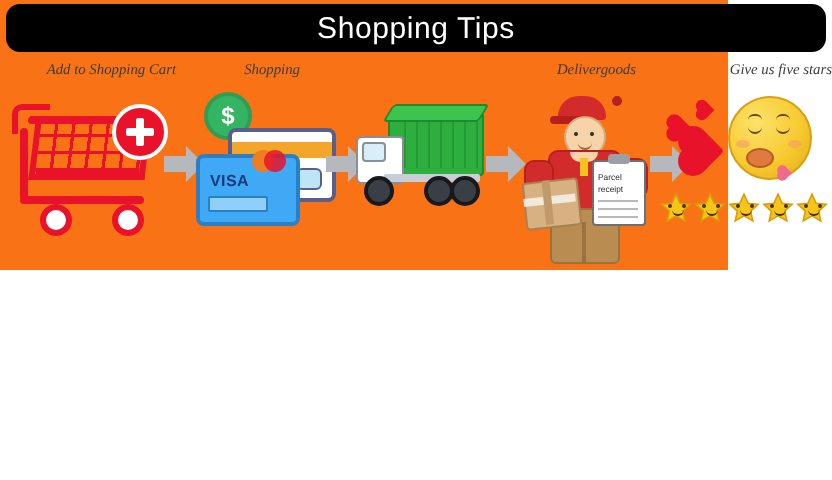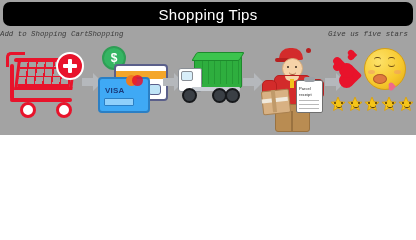--- a/index.html
+++ b/index.html
@@ -1,38 +1,38 @@
 <!DOCTYPE html>
 <html><head>
 <meta charset="utf-8">
 <style>
   html,body{margin:0;padding:0;}
   body{
     width:416px;height:135px;background:#ffffff;
     font-family:"Liberation Sans",sans-serif;overflow:hidden;position:relative;
   }
-  .banner{position:relative;width:416px;height:135px;background:#a3a3a3;}
+  .banner{position:relative;width:364px;height:135px;background:#f97316;}
 
   
   .header-bar{
     position:absolute;left:3px;top:2px;width:410px;height:24px;
     background:#000000;border-radius:7px;
     display:flex;align-items:center;justify-content:center;
   }
   .header-title{
     color:#ffffff;font-size:15px;font-weight:400;letter-spacing:.3px;
     font-family:"Liberation Sans",sans-serif;line-height:1;
   }
 
   
   .labels{position:absolute;left:0;top:30px;width:416px;height:13px;}
   .lbl{
     position:absolute;top:0;font-style:italic;font-size:7.4px;color:#3b3b3b;
-    white-space:nowrap;font-family:Liberation Mono, monospace;
-    text-align:left;
+    white-space:nowrap;font-family:Liberation Serif, serif;
+    text-align:right;
   }
   .lbl.l0{left:0;width:88px;}
   .lbl.l1{left:88px;width:62px;}
   .lbl.l2{left:166px;width:62px;}
   .lbl.l3{left:246px;width:72px;}
   .lbl.l4{left:328px;width:88px;}
 
   
   .stage{position:absolute;top:44px;height:91px;}
   .s0{left:2px;width:86px;}
@@ -257,20 +257,21 @@
 
 <div class="banner">
 
   <div class="header-bar">
     <div class="header-title">Shopping Tips</div>
   </div>
 
   <div class="labels">
     <div class="lbl l0">Add to Shopping Cart</div>
     <div class="lbl l1">Shopping</div>
+    <div class="lbl l3">Delivergoods</div>
     <div class="lbl l4">Give us five stars</div>
   </div>
 
   <div class="stage s0">
     <div class="cart">
       <div class="cart-handle"></div>
       <div class="cart-toprail"></div>
       <div class="cart-basket"></div>
       <div class="cart-leg"></div>
       <div class="cart-post"></div>

